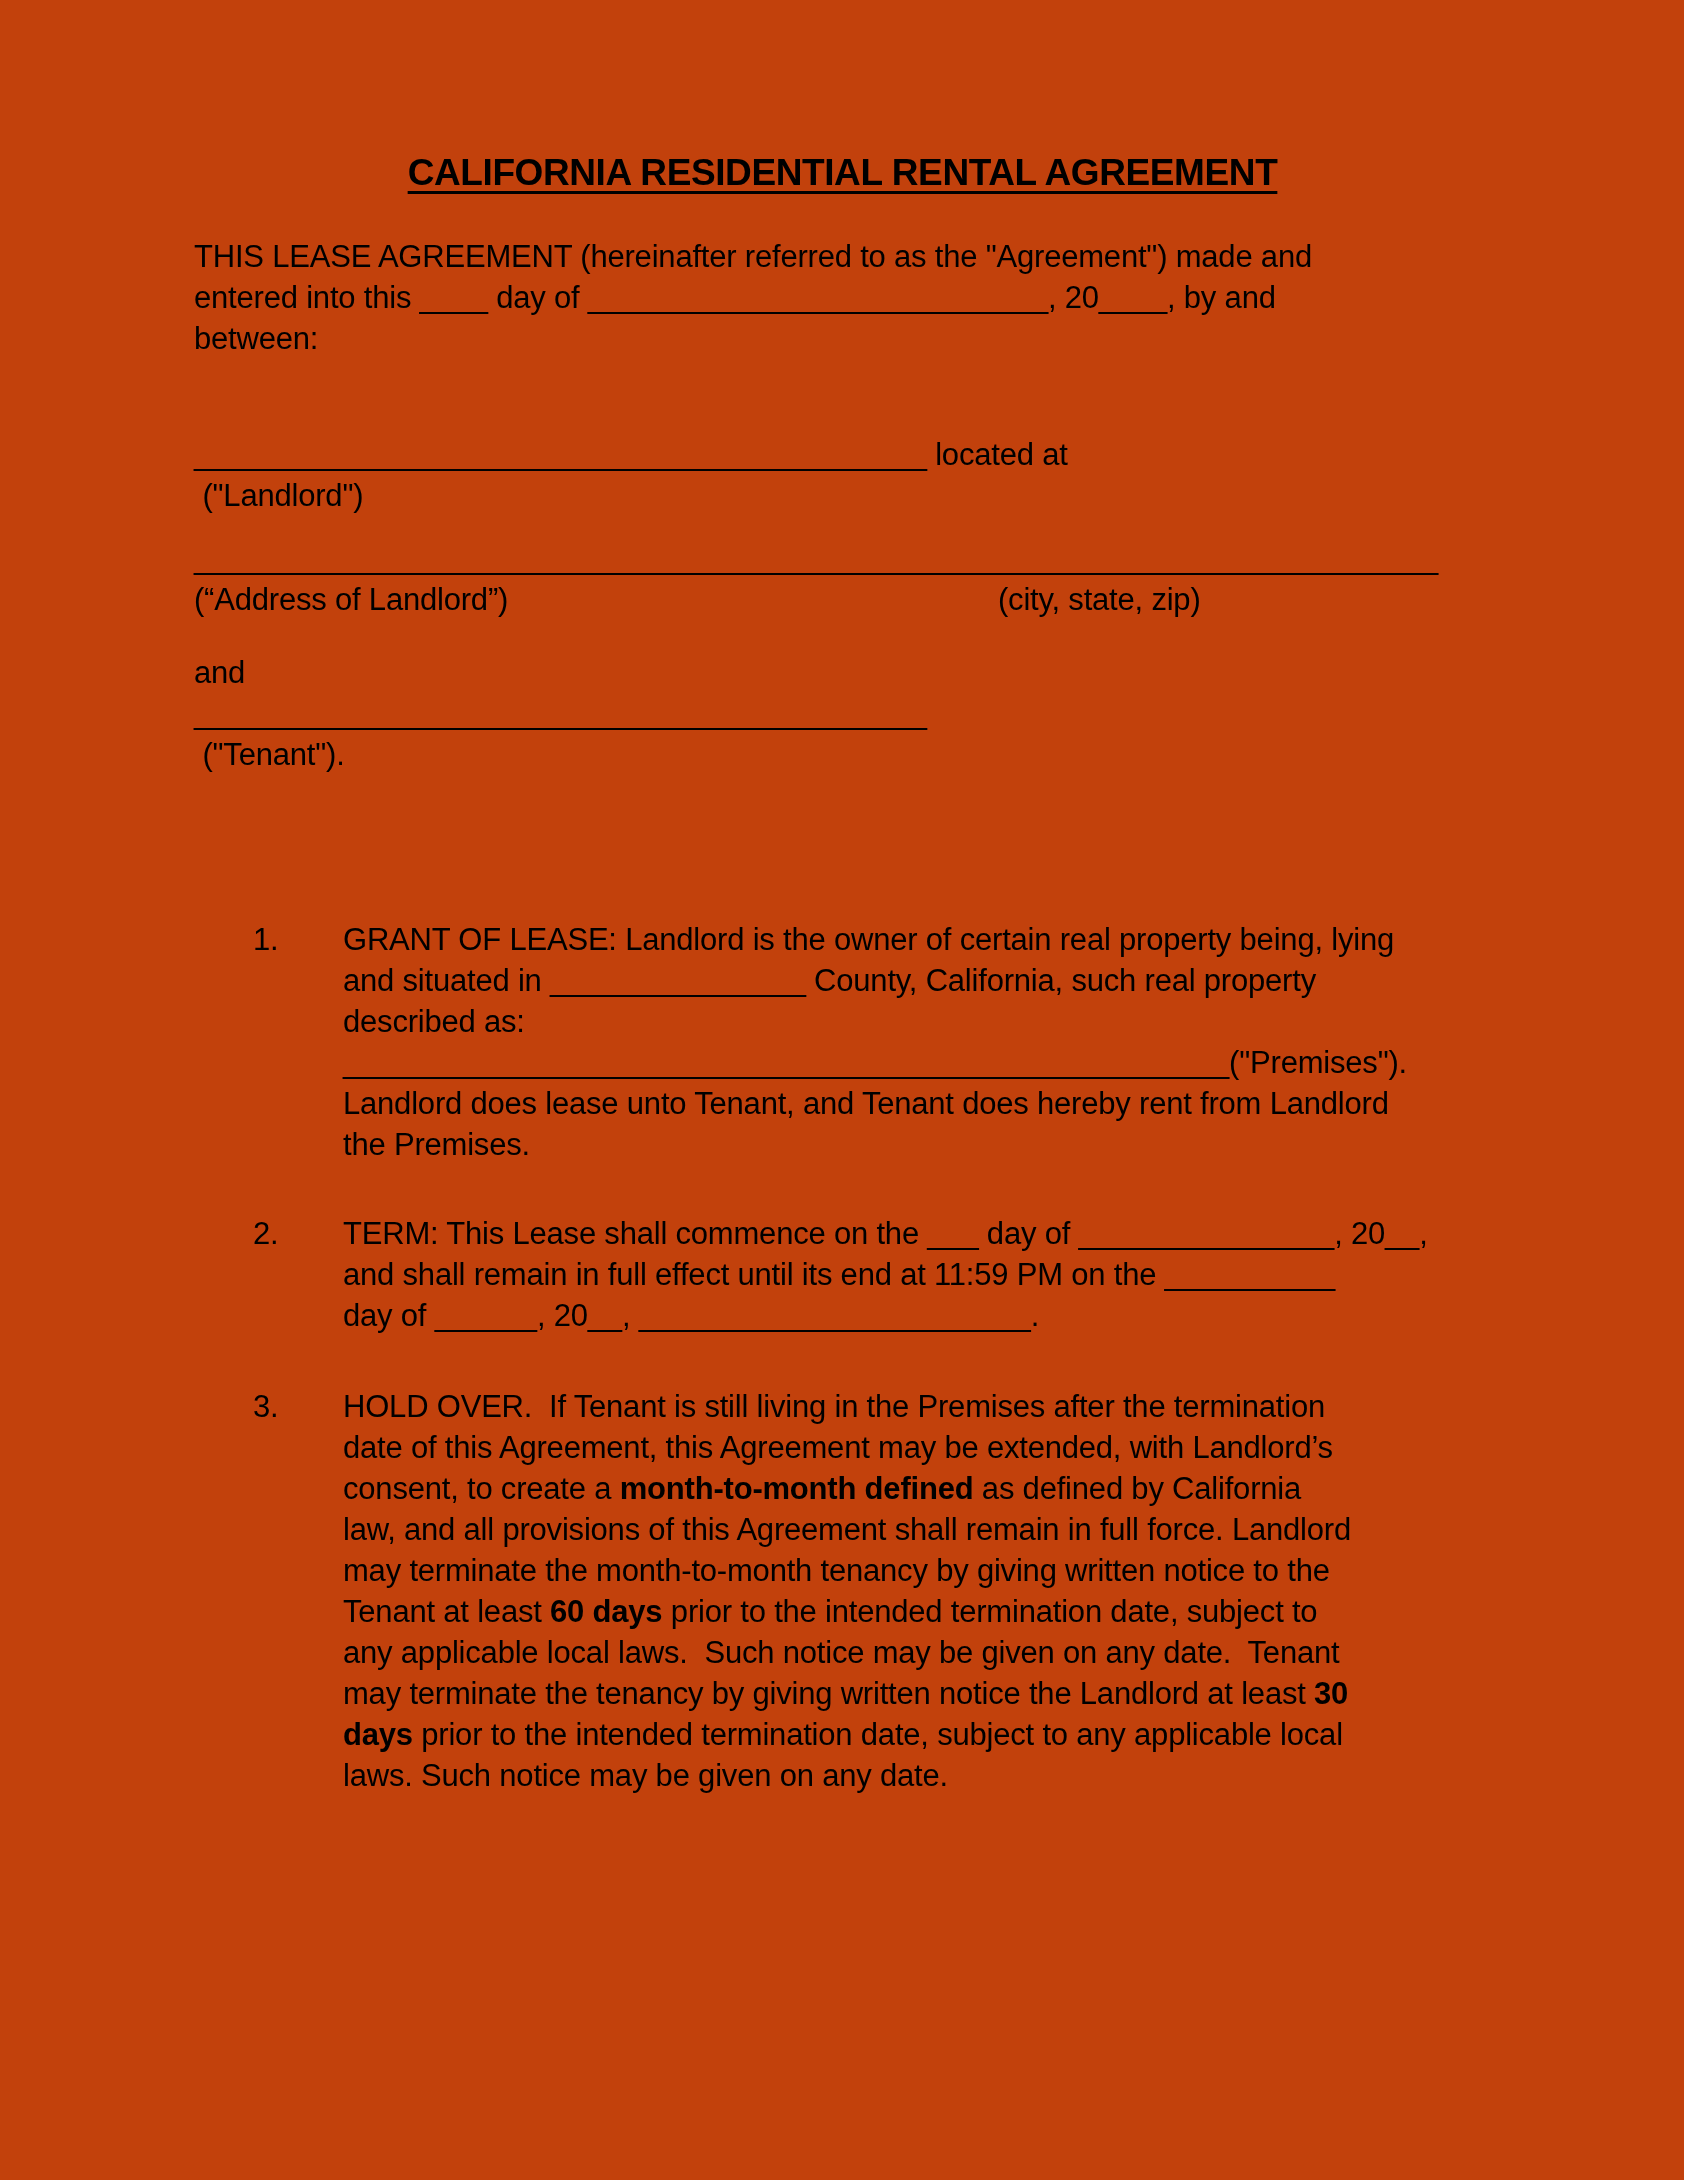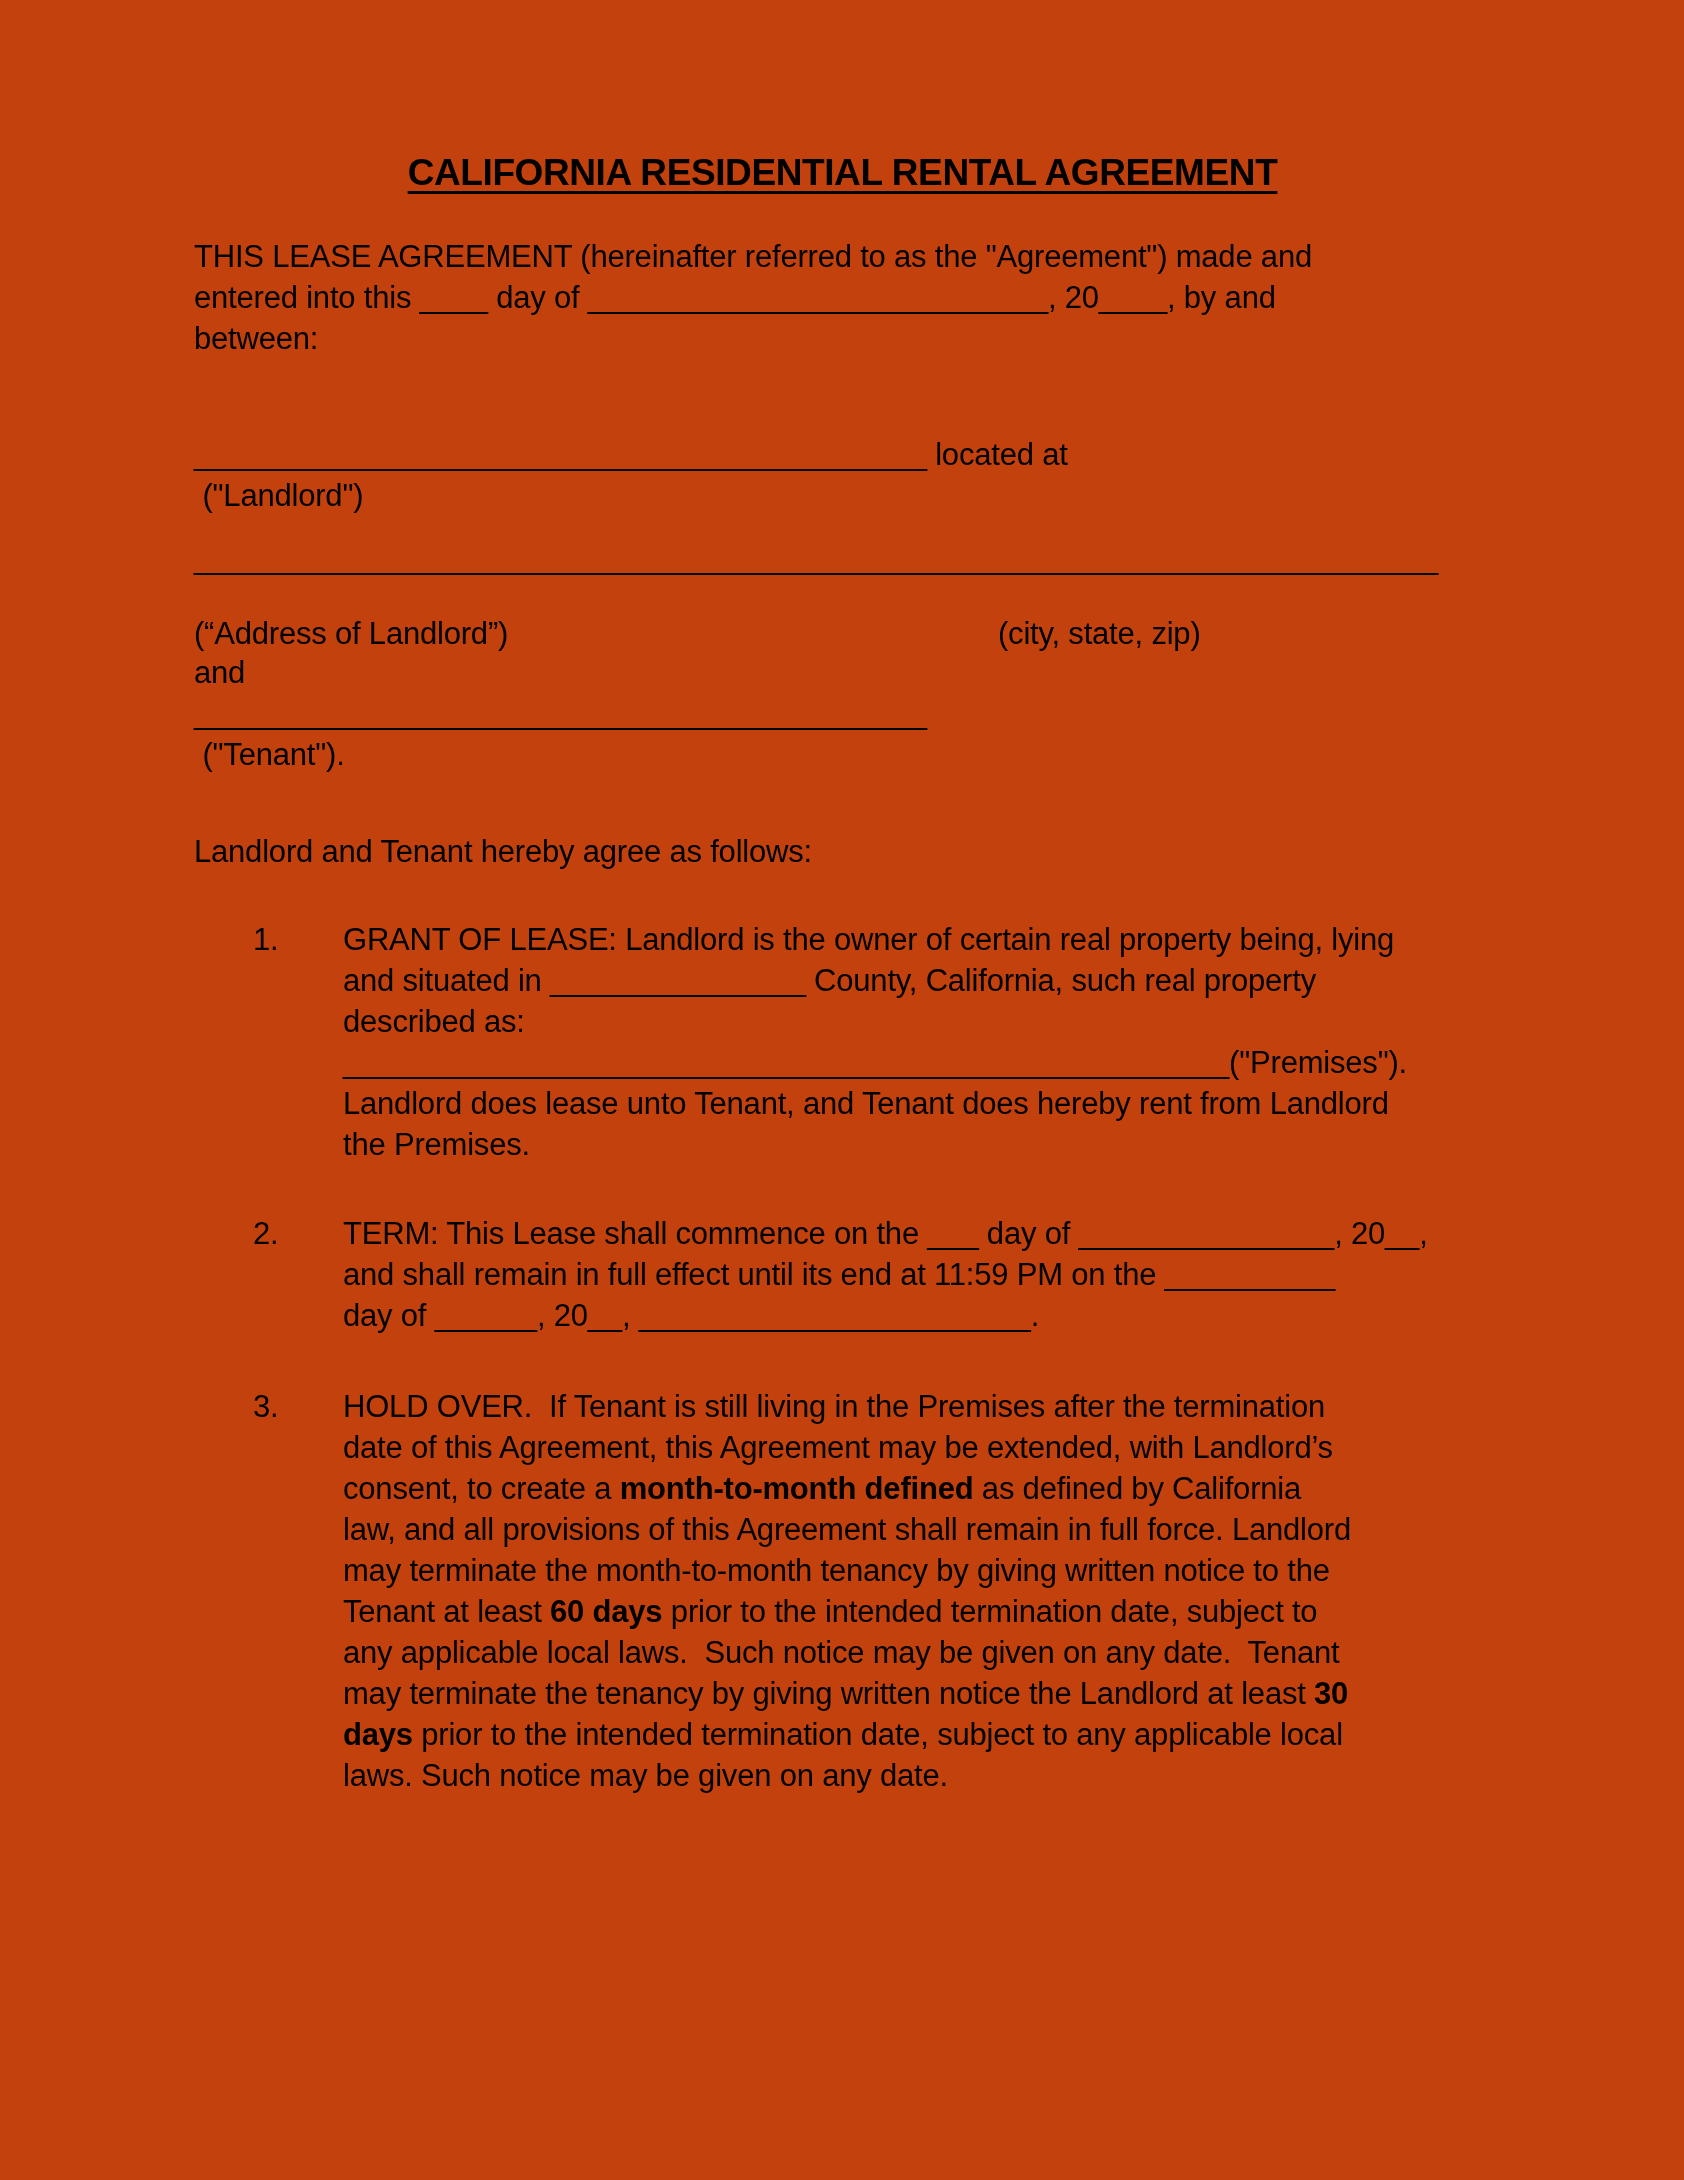--- a/index.html
+++ b/index.html
@@ -37,21 +37,20 @@
   .block {
     position: absolute;
     left: 194px;
   }
   .pre {
     white-space: pre;
   }
   .two-col {
     position: relative;
     height: 41px;
-    margin-top: 34px;
   }
   .col-right {
     position: absolute;
     left: 804px;
     top: 0;
     white-space: pre;
   }
   .item {
     position: absolute;
     left: 253px;
@@ -89,21 +88,20 @@
     <div class="two-col">
       <span class="pre">(“Address of Landlord”)</span>
       <span class="col-right">(city, state, zip)</span>
     </div>
   </div>
 
   <div class="block pre" style="top: 652px;">and
 ___________________________________________
  ("Tenant").</div>
 
-  <div class="block pre" style="top: 831px;">Landlord and Tenant hereby agree as follows:</div>
 
   <div class="item" style="top: 919px;">
     <span class="item-num">1.</span>
     <div class="item-body"><span>GRANT OF LEASE: Landlord is the owner of certain real property being, lying
 and situated in _______________ County, California, such real property
 described as:
 ____________________________________________________("Premises").
 Landlord does lease unto Tenant, and Tenant does hereby rent from Landlord
 the Premises.</span></div>
   </div>

